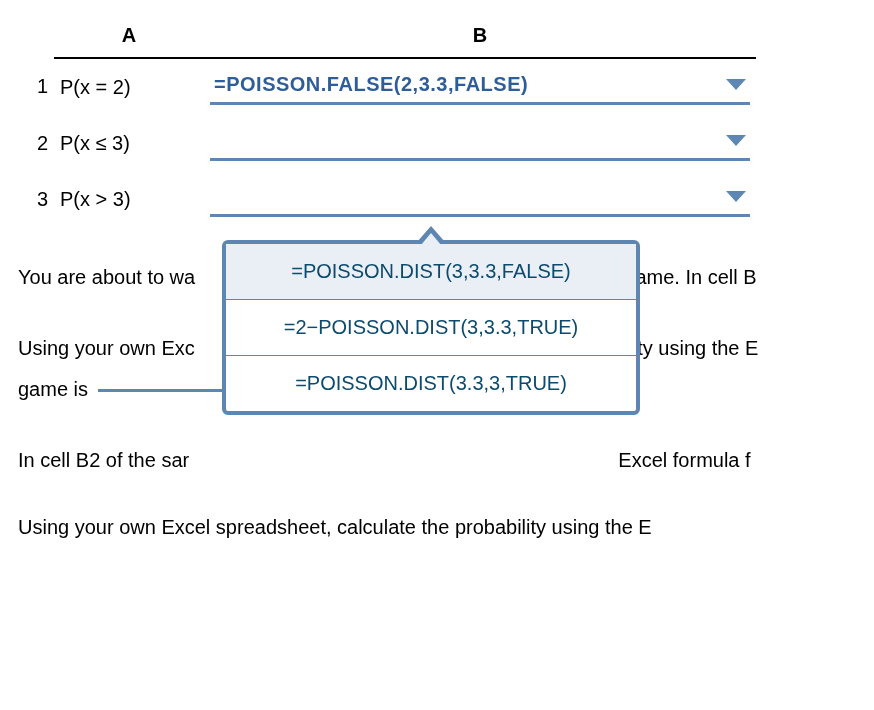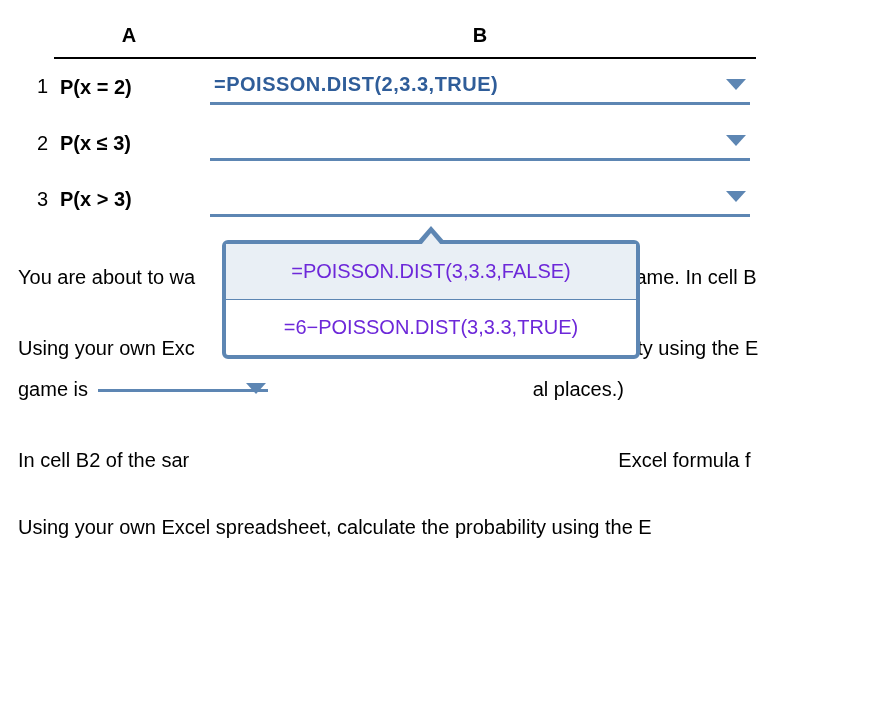--- a/index.html
+++ b/index.html
@@ -35,21 +35,21 @@
     vertical-align: middle;
   }
   .rownum {
     width: 36px;
     text-align: right;
     padding-right: 14px;
     font-weight: 400;
   }
   .labelcell {
     width: 150px;
-    font-weight: 700;
+    font-weight: 400;
   }
   .formcell {
     position: relative;
   }
   .formula-slot {
     display: flex;
     align-items: center;
     justify-content: space-between;
     border-bottom: 3px solid #5d86b3;
     height: 36px;
@@ -119,21 +119,21 @@
     transform: translateX(-50%);
     border-left: 10px solid transparent;
     border-right: 10px solid transparent;
     border-bottom: 12px solid #e9eff5;
   }
   .dd-item {
     padding: 16px 12px;
     text-align: center;
     border-top: 1px solid #5d86b3;
     font-size: 20px;
-    color: #6d28d9;
+    color: #0c4a6e;
     cursor: pointer;
     white-space: nowrap;
   }
   .dd-item:first-child { border-top: none; }
   .dd-item.sel { background: #e9eff5; }
 </style>
 </head>
 <body>
 
 <div class="page">
@@ -145,21 +145,21 @@
         <th>A</th>
         <th>B</th>
       </tr>
     </thead>
     <tbody>
       <tr>
         <td class="rownum">1</td>
         <td class="labelcell">P(x = 2)</td>
         <td class="formcell">
           <div class="formula-slot">
-            <span class="formula-text">=POISSON.DIST(2,3.3,TRUE)</span>
+            <span class="formula-text">=POISSON.FALSE(2,3.3,FALSE)</span>
             <span class="caret"></span>
           </div>
         </td>
       </tr>
       <tr>
         <td class="rownum">2</td>
         <td class="labelcell">P(x ≤ 3)</td>
         <td class="formcell">
           <div class="formula-slot">
             <span class="formula-text"></span>
@@ -203,16 +203,17 @@
     <span style="display:inline-block;width:418px"></span>
     <span>Excel formula f</span>
   </p>
 
   <p class="para" style="margin-top:26px">
     <span>Using your own Excel spreadsheet, calculate the probability using the E</span>
   </p>
 
   <div class="dropdown">
     <div class="dd-item sel">=POISSON.DIST(3,3.3,FALSE)</div>
-    <div class="dd-item">=6−POISSON.DIST(3,3.3,TRUE)</div>
+    <div class="dd-item">=2−POISSON.DIST(3,3.3,TRUE)</div>
+    <div class="dd-item">=POISSON.DIST(3.3,3,TRUE)</div>
   </div>
 
 </div>
 
 </body></html>

